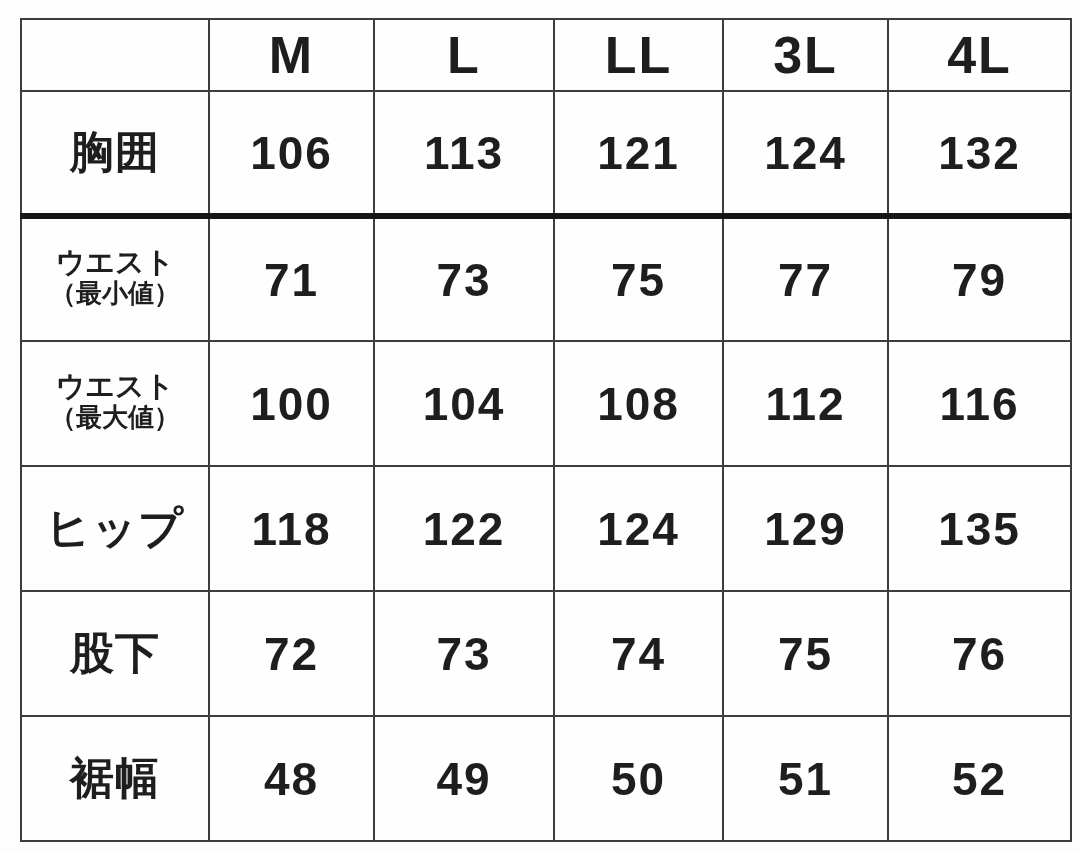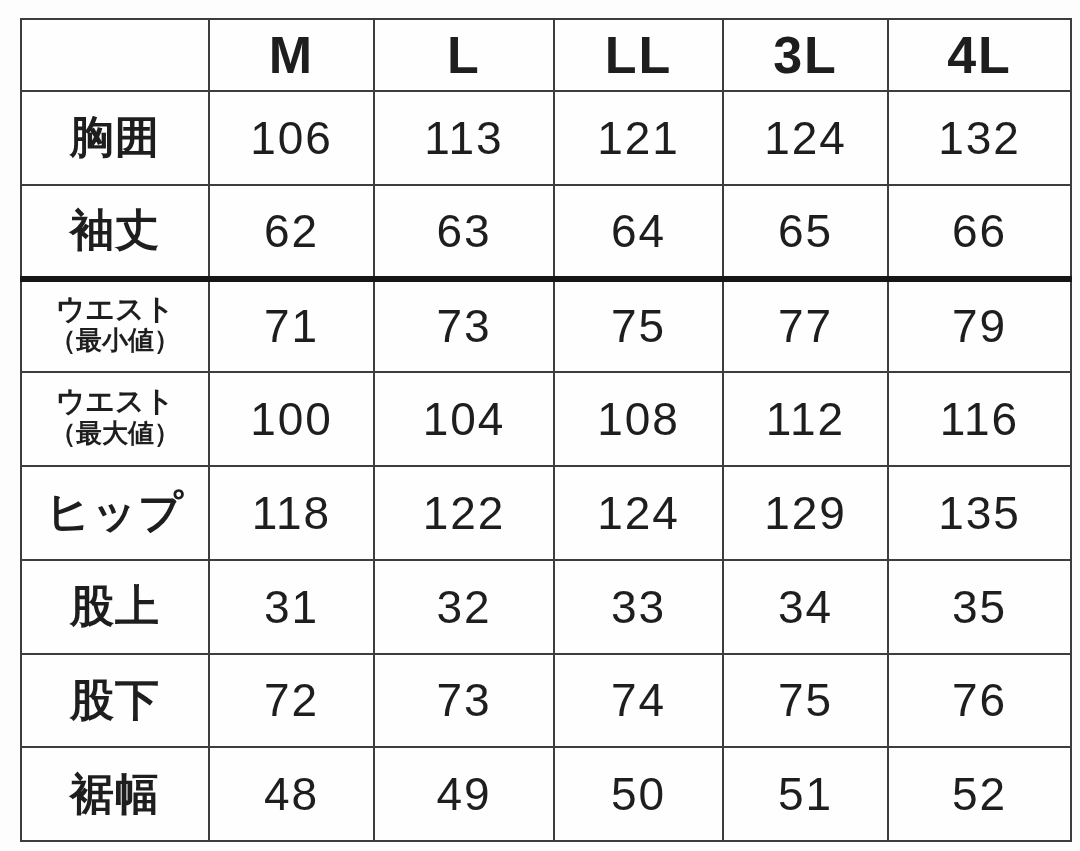--- a/index.html
+++ b/index.html
@@ -46,21 +46,21 @@
     font-weight: 700;
     letter-spacing: 2px;
   }
   tbody th {
     font-size: 44px;
     font-weight: 700;
     letter-spacing: 1px;
   }
   tbody td {
     font-size: 46px;
-    font-weight: 400;
+    font-weight: 700;
     letter-spacing: 2px;
   }
   tbody tr { height: 88px; }
   
   tbody th.small-label { font-size: 29px; line-height: 1.05; letter-spacing: 0; font-family: Liberation Mono, monospace; }
   tbody th .sublabel {
     display: block;
     font-size: 26px;
     font-weight: 700;
     margin-top: 2px;
@@ -99,28 +99,20 @@
       <tbody>
 
       <tr>
             <th>胸囲</th>
             <td>106</td>
             <td>113</td>
             <td>121</td>
             <td>124</td>
             <td>132</td>
           </tr>
-          <tr>
-            <th>袖丈</th>
-            <td>62</td>
-            <td>63</td>
-            <td>64</td>
-            <td>65</td>
-            <td>66</td>
-          </tr>
           <tr class="thick-top">
             <th class="small-label">ウエスト<span class="sublabel">（最小値）</span></th>
             <td>71</td>
             <td>73</td>
             <td>75</td>
             <td>77</td>
             <td>79</td>
           </tr>
           <tr>
             <th class="small-label">ウエスト<span class="sublabel">（最大値）</span></th>
@@ -132,28 +124,20 @@
           </tr>
           <tr>
             <th>ヒップ</th>
             <td>118</td>
             <td>122</td>
             <td>124</td>
             <td>129</td>
             <td>135</td>
           </tr>
           <tr>
-            <th>股上</th>
-            <td>31</td>
-            <td>32</td>
-            <td>33</td>
-            <td>34</td>
-            <td>35</td>
-          </tr>
-          <tr>
             <th>股下</th>
             <td>72</td>
             <td>73</td>
             <td>74</td>
             <td>75</td>
             <td>76</td>
           </tr>
           <tr>
             <th>裾幅</th>
             <td>48</td>

